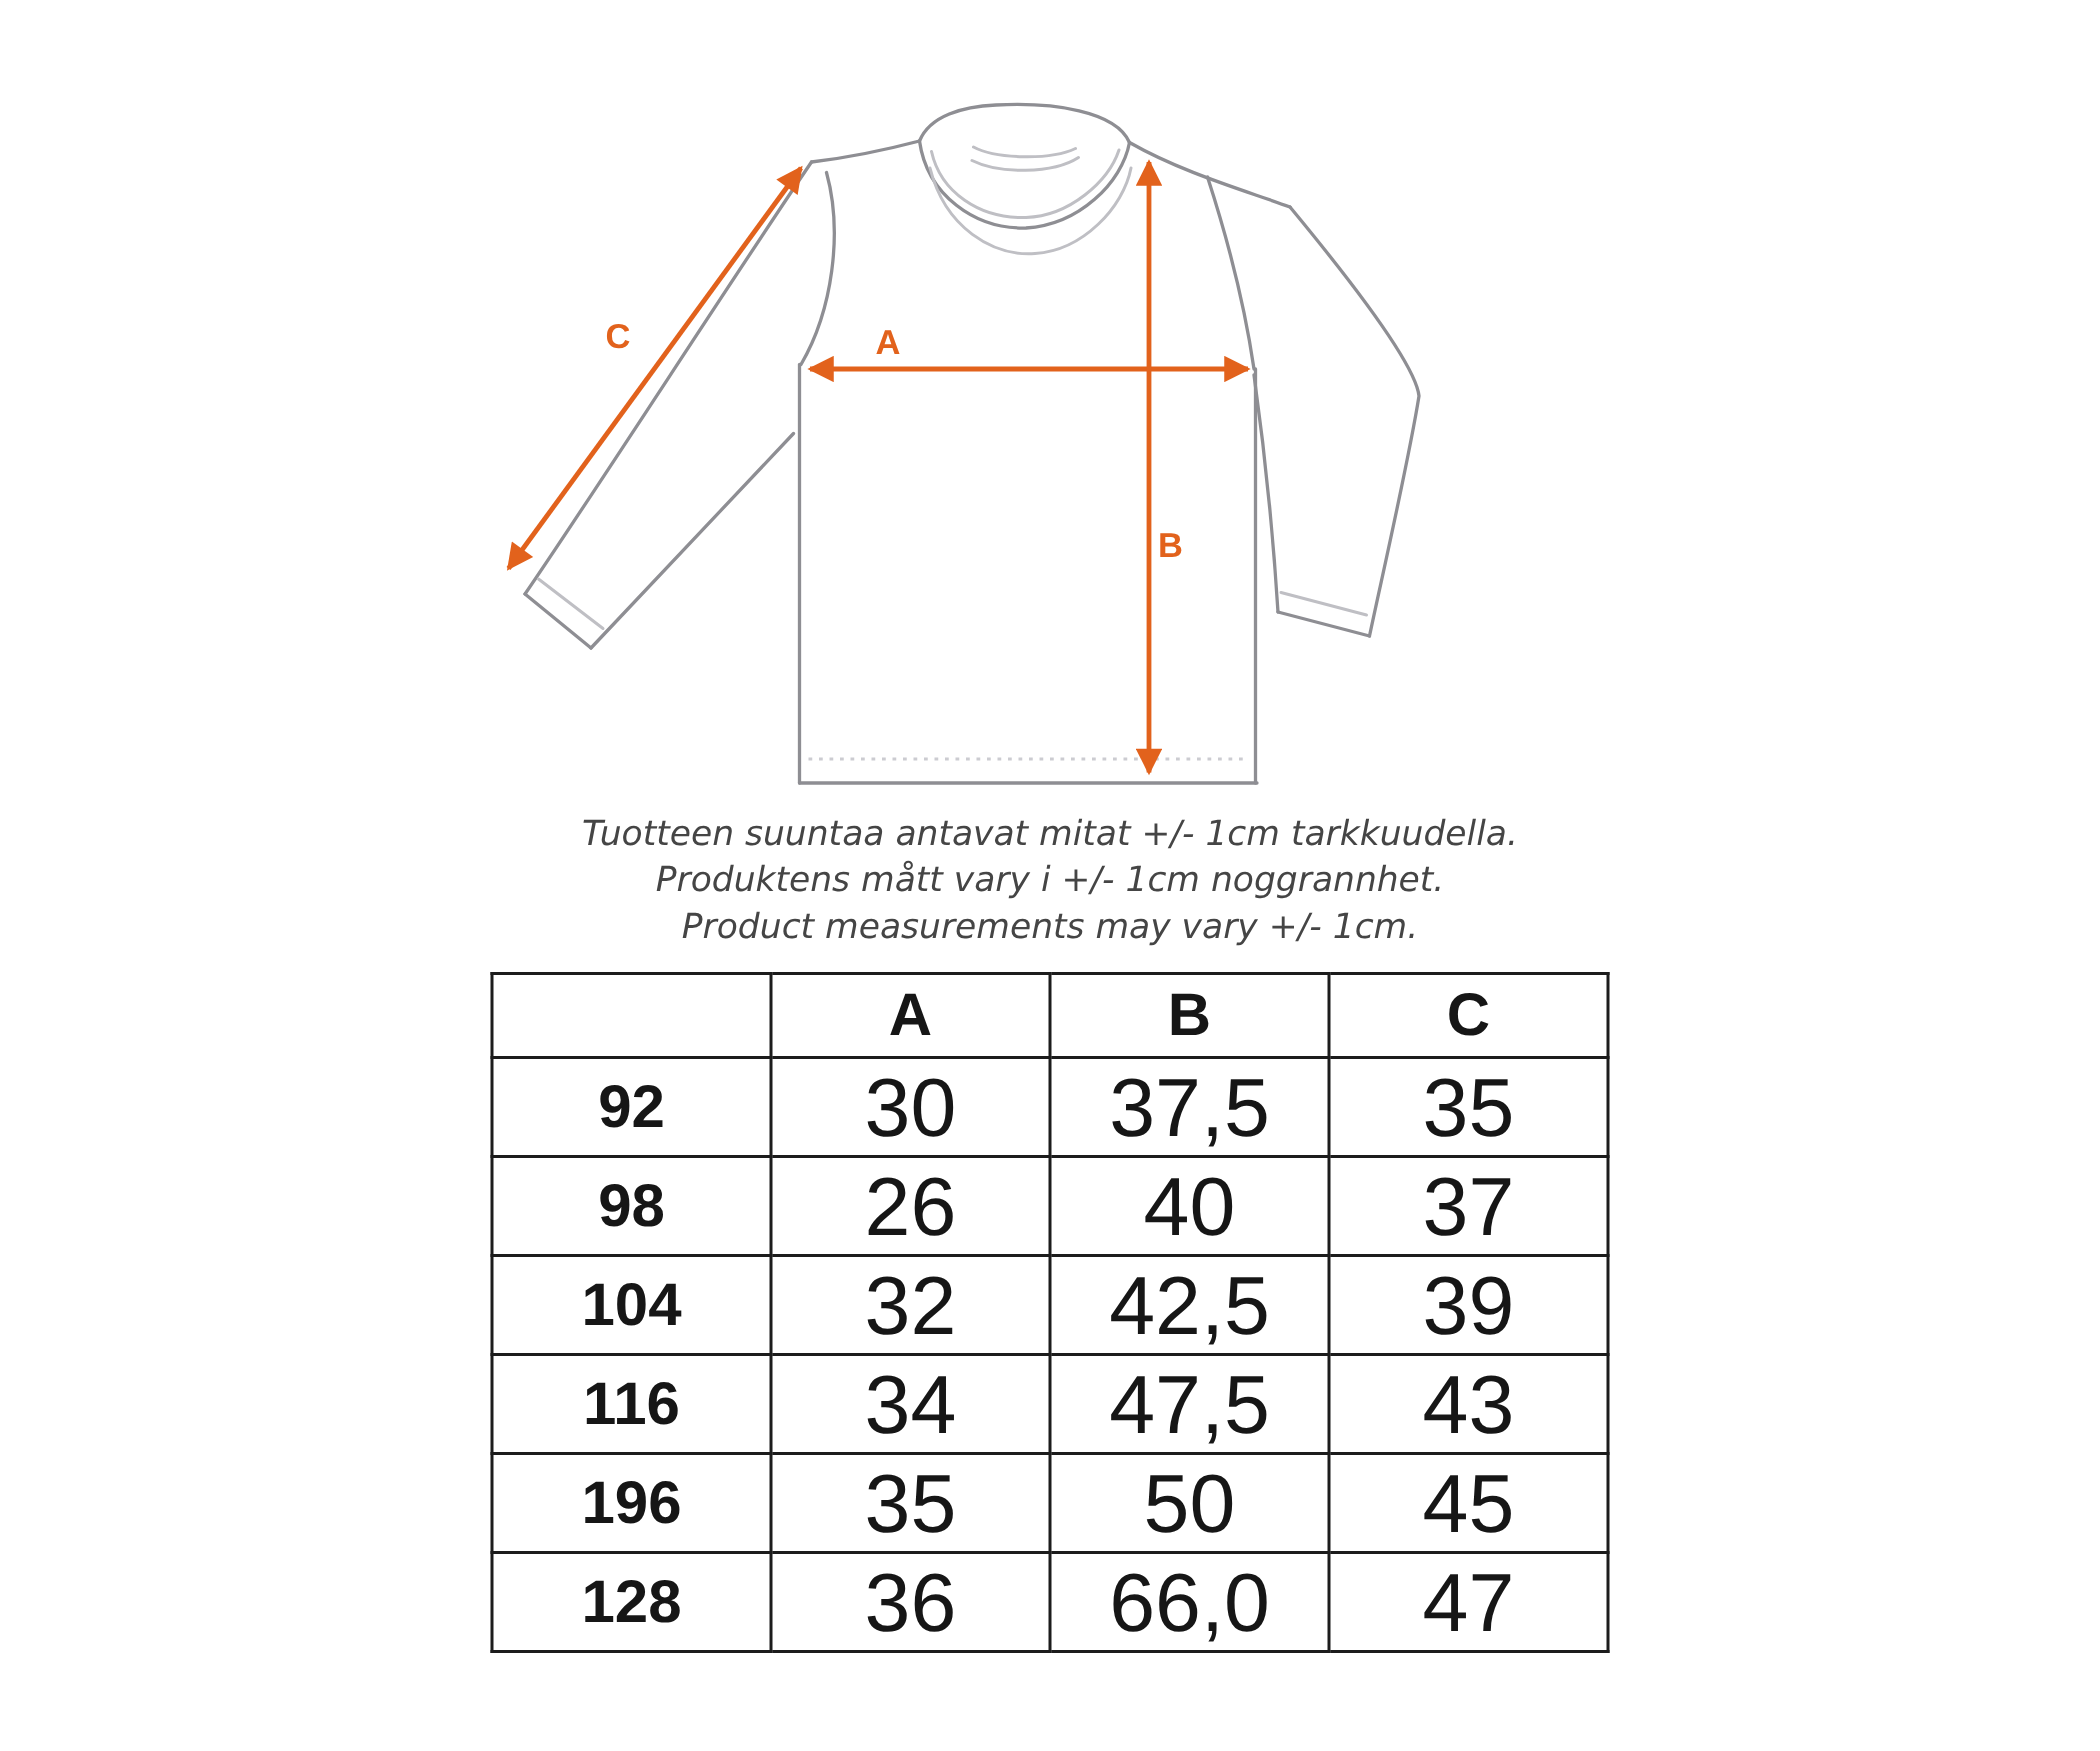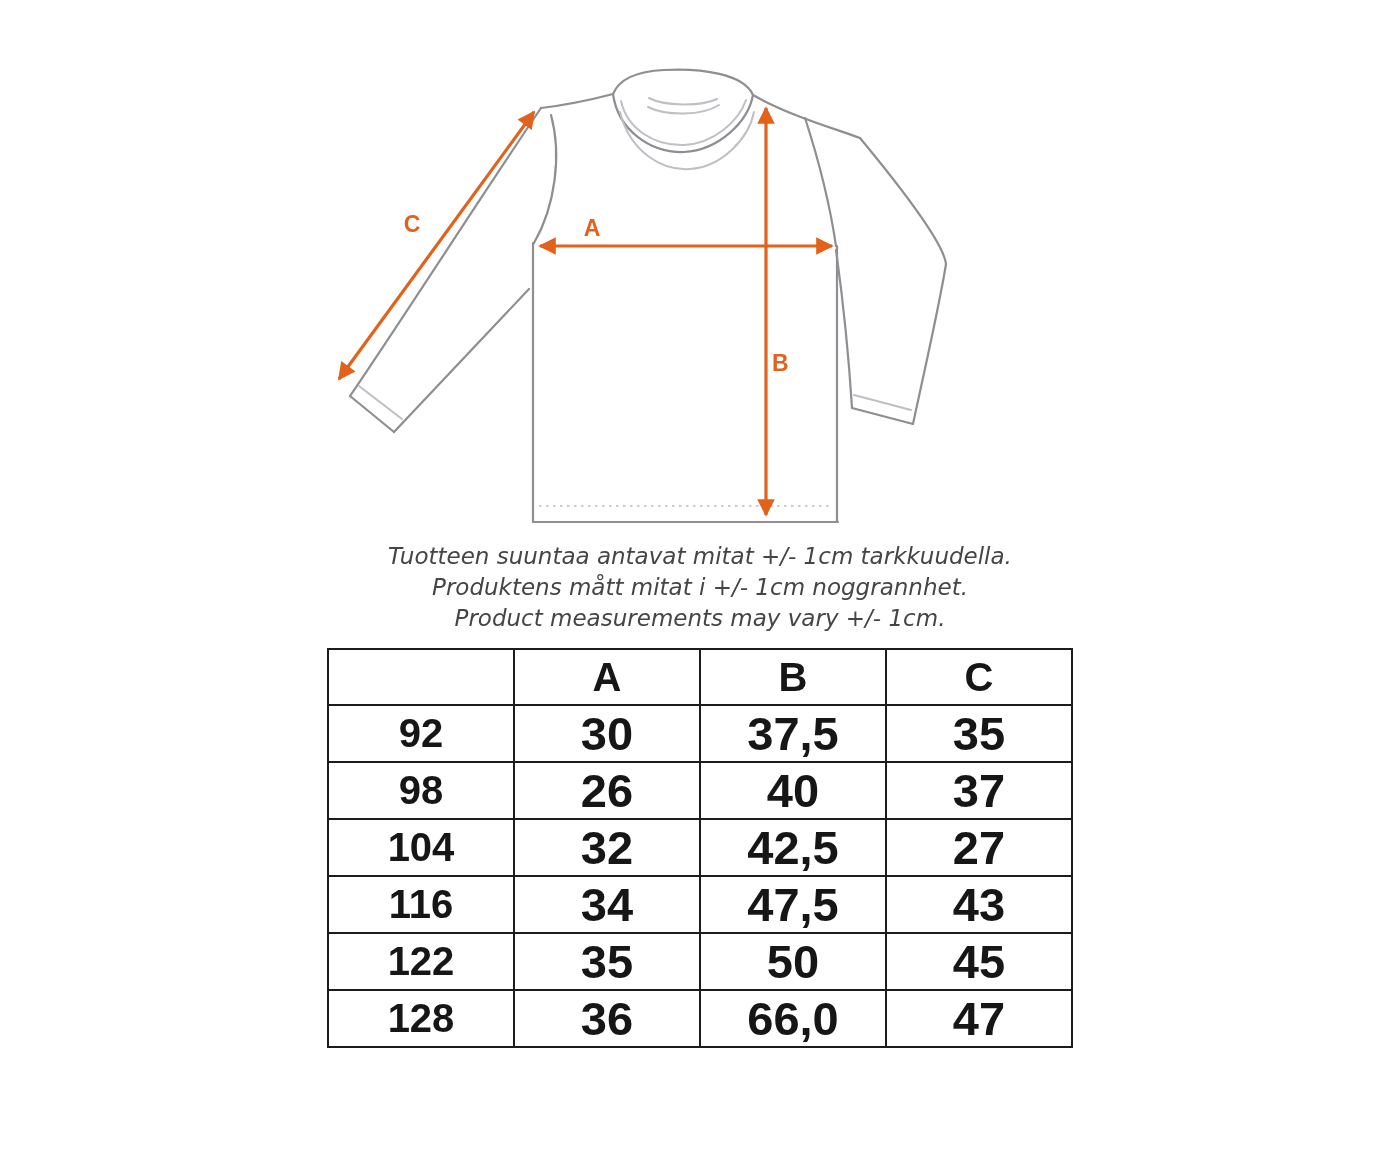--- a/index.html
+++ b/index.html
@@ -39,21 +39,21 @@
   }
   .size-table td{
     border:2px solid var(--table-border,#1C1C1C);
     height:54px;padding:0;
     text-align:center;vertical-align:middle;
     color:#161616;
     font-family:"Liberation Sans",sans-serif;
   }
   .size-table tr.header-row td{font-weight:700;font-size:40px;}
   .size-table td.size-cell{font-weight:700;font-size:40px;text-align:center;}
-  .size-table td.value-cell{font-weight:700;font-size:47px;margin-left:15px;}
+  .size-table td.value-cell{font-weight:400;font-size:55px;margin-left:15px;}
 </style>
 </head>
 <body>
 
 <svg class="diagram-svg" width="1400" height="545" viewBox="0 0 1400 545">
   <defs>
     <marker id="ah" viewBox="0 0 10 10" refX="9" refY="5" markerWidth="6.5" markerHeight="5.5" orient="auto-start-reverse">
       <path class="ah" d="M0,0 L10,5 L0,10 z"></path>
     </marker>
   </defs>
@@ -105,21 +105,21 @@
     <text class="mlabel" x="592" y="236" text-anchor="middle">A</text>
   </g>
   <g>
     <path class="arrow" d="M 766 108 L 766 515" marker-start="url(#ah)" marker-end="url(#ah)"></path>
     <text class="mlabel" x="772" y="371" text-anchor="start">B</text>
   </g>
 </svg>
 
 <div class="note">
   <div>Tuotteen suuntaa antavat mitat +/- 1cm tarkkuudella.</div>
-  <div>Produktens mått mitat i +/- 1cm noggrannhet.</div>
+  <div>Produktens mått vary i +/- 1cm noggrannhet.</div>
   <div>Product measurements may vary +/- 1cm.</div>
 </div>
 
 <table class="size-table">
   <tbody>
     <tr class="header-row">
       <td></td>
       <td>A</td>
       <td>B</td>
       <td>C</td>
@@ -133,30 +133,30 @@
     <tr>
       <td class="size-cell">98</td>
       <td class="value-cell">26</td>
       <td class="value-cell">40</td>
       <td class="value-cell">37</td>
     </tr>
     <tr>
       <td class="size-cell">104</td>
       <td class="value-cell">32</td>
       <td class="value-cell">42,5</td>
-      <td class="value-cell">27</td>
+      <td class="value-cell">39</td>
     </tr>
     <tr>
       <td class="size-cell">116</td>
       <td class="value-cell">34</td>
       <td class="value-cell">47,5</td>
       <td class="value-cell">43</td>
     </tr>
     <tr>
-      <td class="size-cell">122</td>
+      <td class="size-cell">196</td>
       <td class="value-cell">35</td>
       <td class="value-cell">50</td>
       <td class="value-cell">45</td>
     </tr>
     <tr>
       <td class="size-cell">128</td>
       <td class="value-cell">36</td>
       <td class="value-cell">66,0</td>
       <td class="value-cell">47</td>
     </tr>

